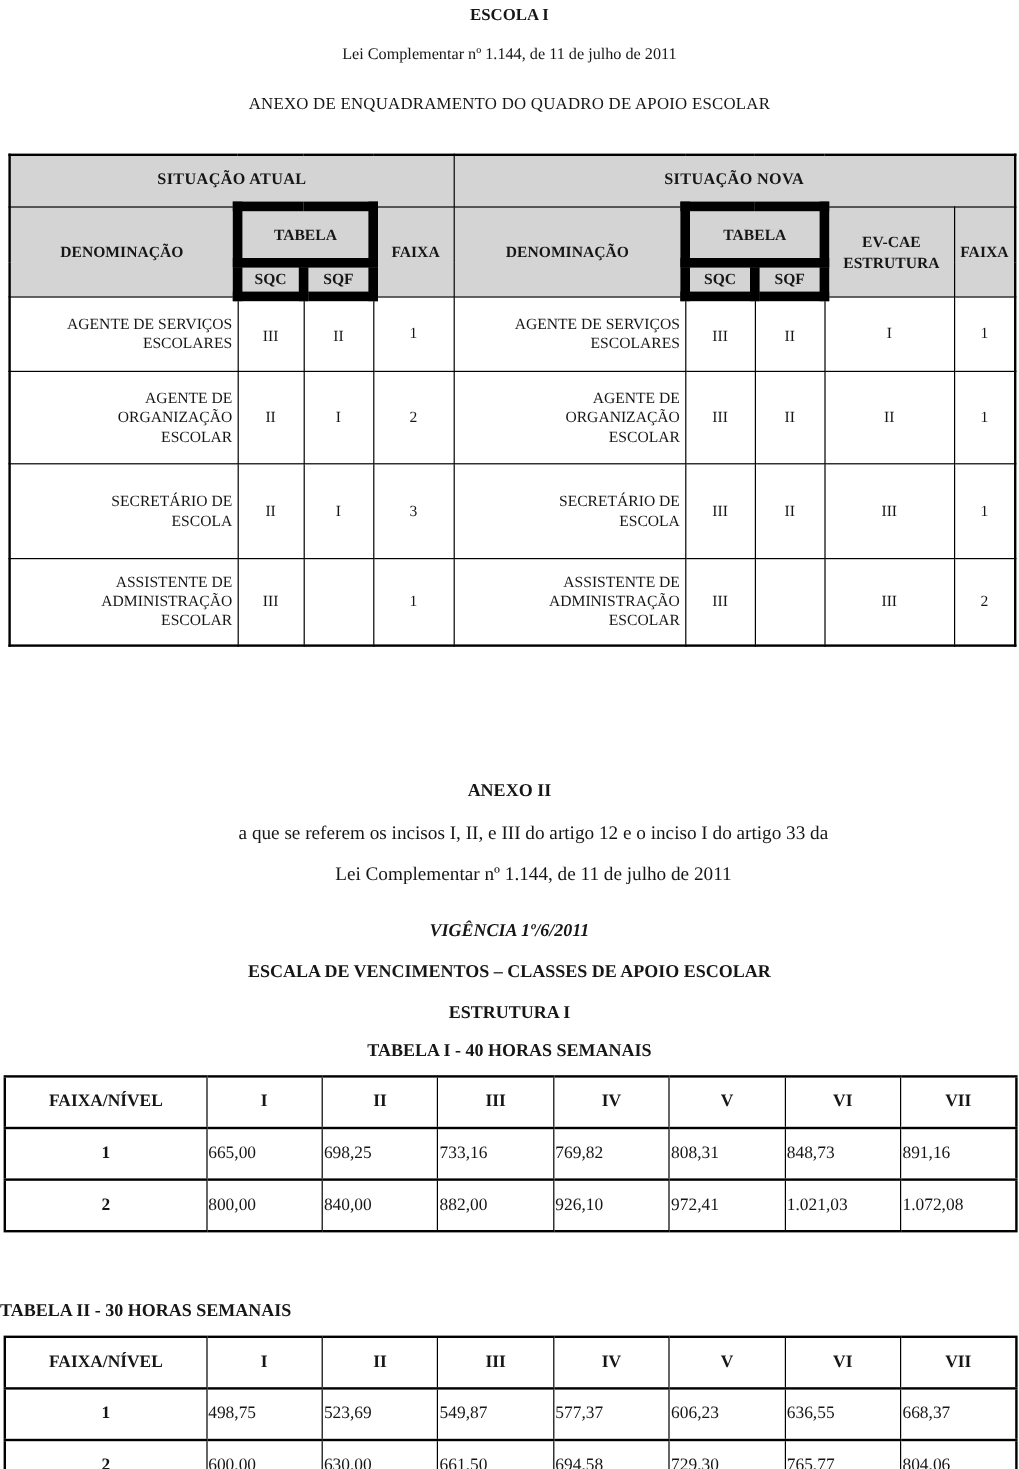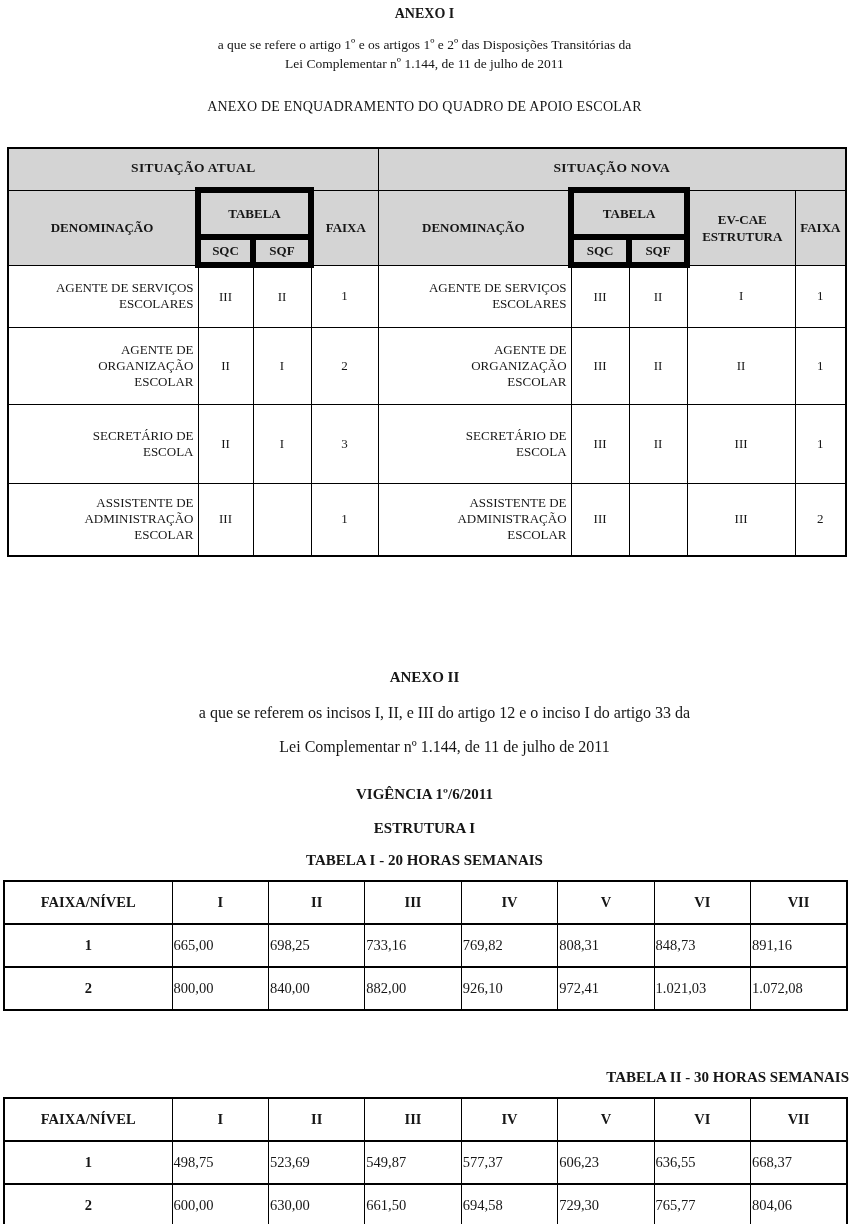--- a/index.html
+++ b/index.html
@@ -16,66 +16,65 @@
   .a1-heading{margin-top:26px;text-align:center;font-size:14px;font-weight:normal;letter-spacing:.2px;}
 
   
   table{border-collapse:collapse;}
   .enq{
     margin:32px 4px 0 7px;width:838px;table-layout:fixed;
     border:2px solid #000;font-size:13px;
   }
   .enq th,.enq td{border:1px solid #000;padding:0;}
   .enq th{background:#d4d4d4;font-weight:bold;}
-  .enq .thick{border:6px solid #000000;}
+  .enq .thick{border:8px solid #000000;}
   .enq .grp{height:38px;font-size:13.5px;letter-spacing:.3px;}
   .enq .h2{height:47px;}
   .enq .h3{height:28px;}
   .enq td{text-align:center;vertical-align:middle;}
   .enq td.denom{
     text-align:right;padding:3px 4px 3px 6px;
     white-space:pre-line;line-height:16px;font-size:13px;
   }
   .enq .pre{white-space:pre-line;line-height:17px;}
   .enq tr.r1 td{height:55px;}
   .enq tr.r2 td{height:70px;}
   .enq tr.r3 td{height:72px;}
   .enq tr.r4 td{height:65px;}
 
   
   .a2-title{margin-top:112px;text-align:center;font-size:15px;font-weight:bold;}
   .a2-sub{margin-top:10px;text-align:center;font-size:16px;line-height:34px;padding-left:40px;}
-  .a2-vigencia{margin-top:22px;text-align:center;font-size:15px;font-weight:bold;}
+  .a2-vigencia{margin-top:22px;text-align:center;font-size:15px;font-weight:bold;font-style:italic;}
   .a2-escala{margin-top:17px;text-align:center;font-size:15px;font-weight:bold;}
   .a2-estrutura{margin-top:17px;text-align:center;font-size:15px;font-weight:bold;}
   .tbl-title{margin-top:15px;text-align:center;font-size:15px;font-weight:bold;}
-  .tbl-title2{margin-top:58px;text-align:right;font-size:15px;font-weight:bold;}
+  .tbl-title2{margin-top:58px;text-align:left;font-size:15px;font-weight:bold;}
 
   
   .venc{
     margin:11px 1px 0 3px;width:845px;table-layout:fixed;
     border:2px solid #000;font-size:14.5px;
   }
   .venc th,.venc td{
     border-left:1px solid #000;border-right:1px solid #000;
     border-top:2px solid #000;border-bottom:2px solid #000;
     height:39px;vertical-align:middle;
   }
   .venc th{font-weight:bold;text-align:center;font-size:14.5px;}
   .venc td.fx{font-weight:bold;text-align:center;}
   .venc td.val{text-align:left;padding-right:9px;}
 </style>
 </head>
 <body>
 
 <div class="page">
 
-  <div class="a1-title">ANEXO I</div>
+  <div class="a1-title">ESCOLA I</div>
   <div class="a1-sub">
-    <div>a que se refere o artigo 1º e os artigos 1º e 2º das Disposições Transitórias da</div>
     <div>Lei Complementar nº 1.144, de 11 de julho de 2011</div>
   </div>
   <div class="a1-heading">ANEXO DE ENQUADRAMENTO DO QUADRO DE APOIO ESCOLAR</div>
 
   <table class="enq">
     <colgroup>
       <col style="width:190px">
         <col style="width:55px">
         <col style="width:58px">
         <col style="width:67px">
@@ -164,23 +163,24 @@
     </tr>
   </tbody>
     </table>
 
   <div class="a2-title">ANEXO II</div>
   <div class="a2-sub">
     <div>a que se referem os incisos I, II, e III do artigo 12 e o inciso I do artigo 33 da</div>
     <div>Lei Complementar nº 1.144, de 11 de julho de 2011</div>
   </div>
   <div class="a2-vigencia">VIGÊNCIA 1º/6/2011</div>
+  <div class="a2-escala">ESCALA DE VENCIMENTOS – CLASSES DE APOIO ESCOLAR</div>
   <div class="a2-estrutura">ESTRUTURA I</div>
 
-  <div class="tbl-title">TABELA I - 20 HORAS SEMANAIS</div>
+  <div class="tbl-title">TABELA I - 40 HORAS SEMANAIS</div>
   <table class="venc">
     <colgroup>
       <col style="width:168px">
         <col>
         <col>
         <col>
         <col>
         <col>
         <col>
         <col>

